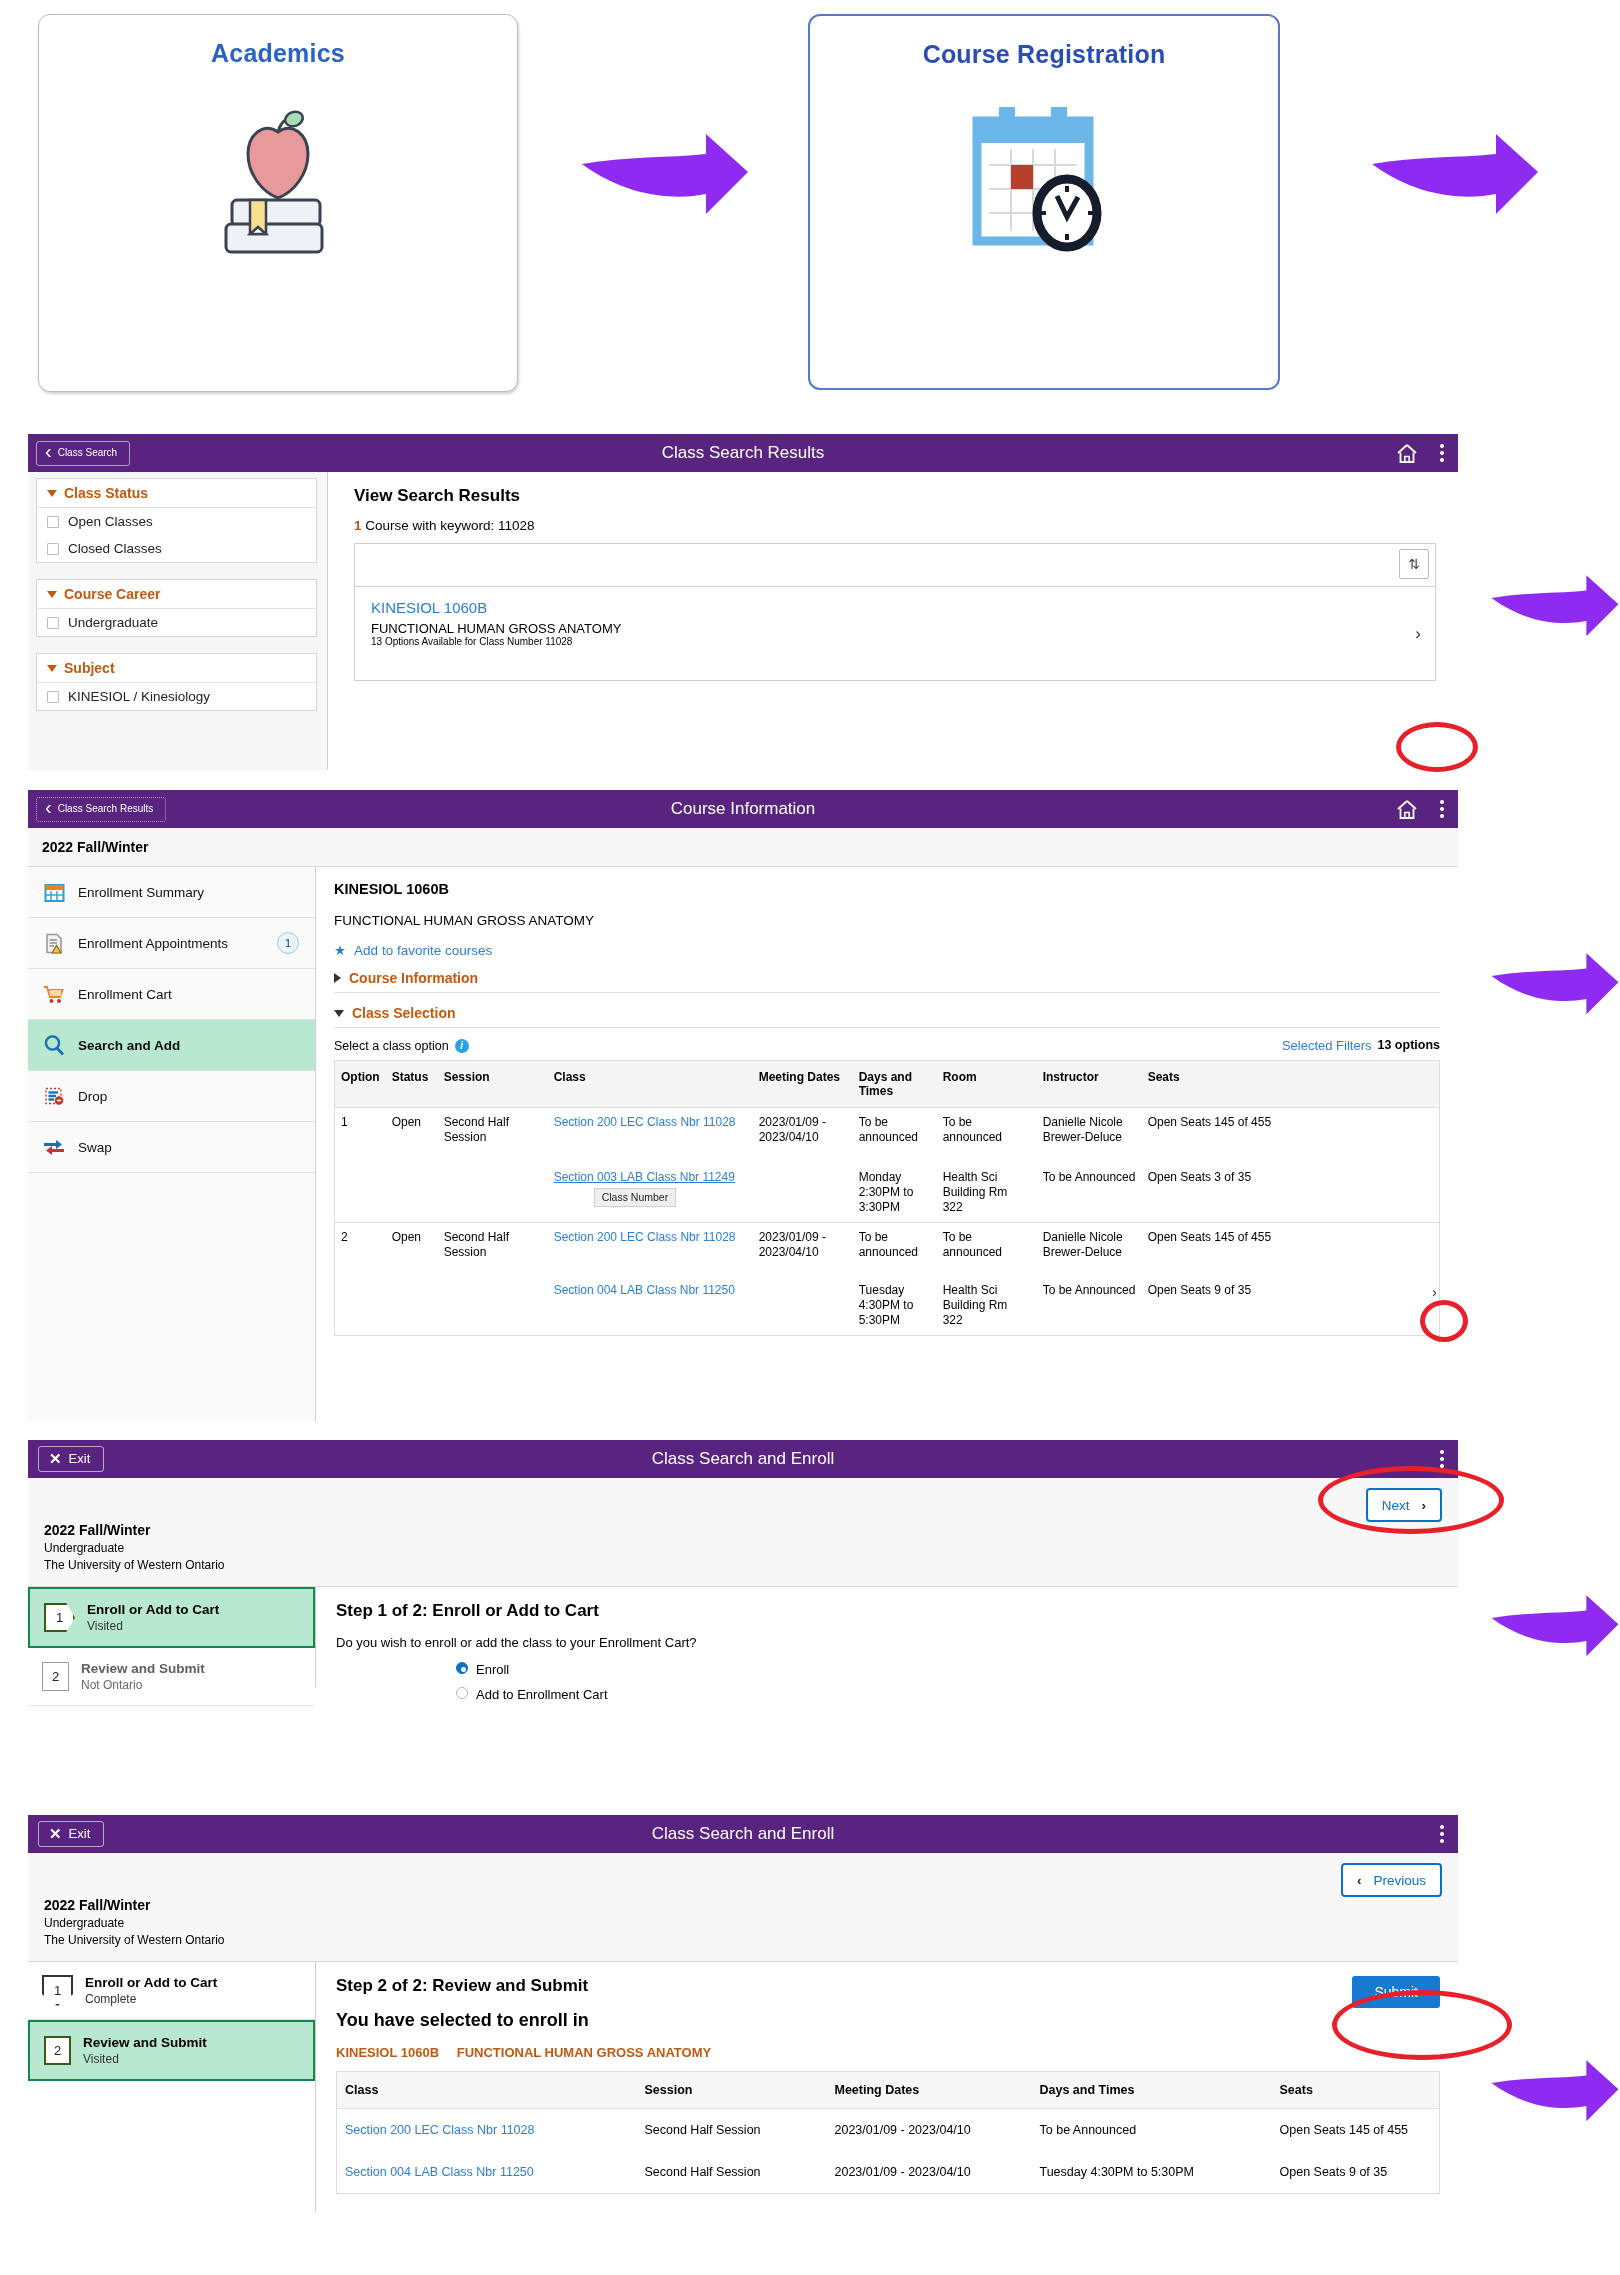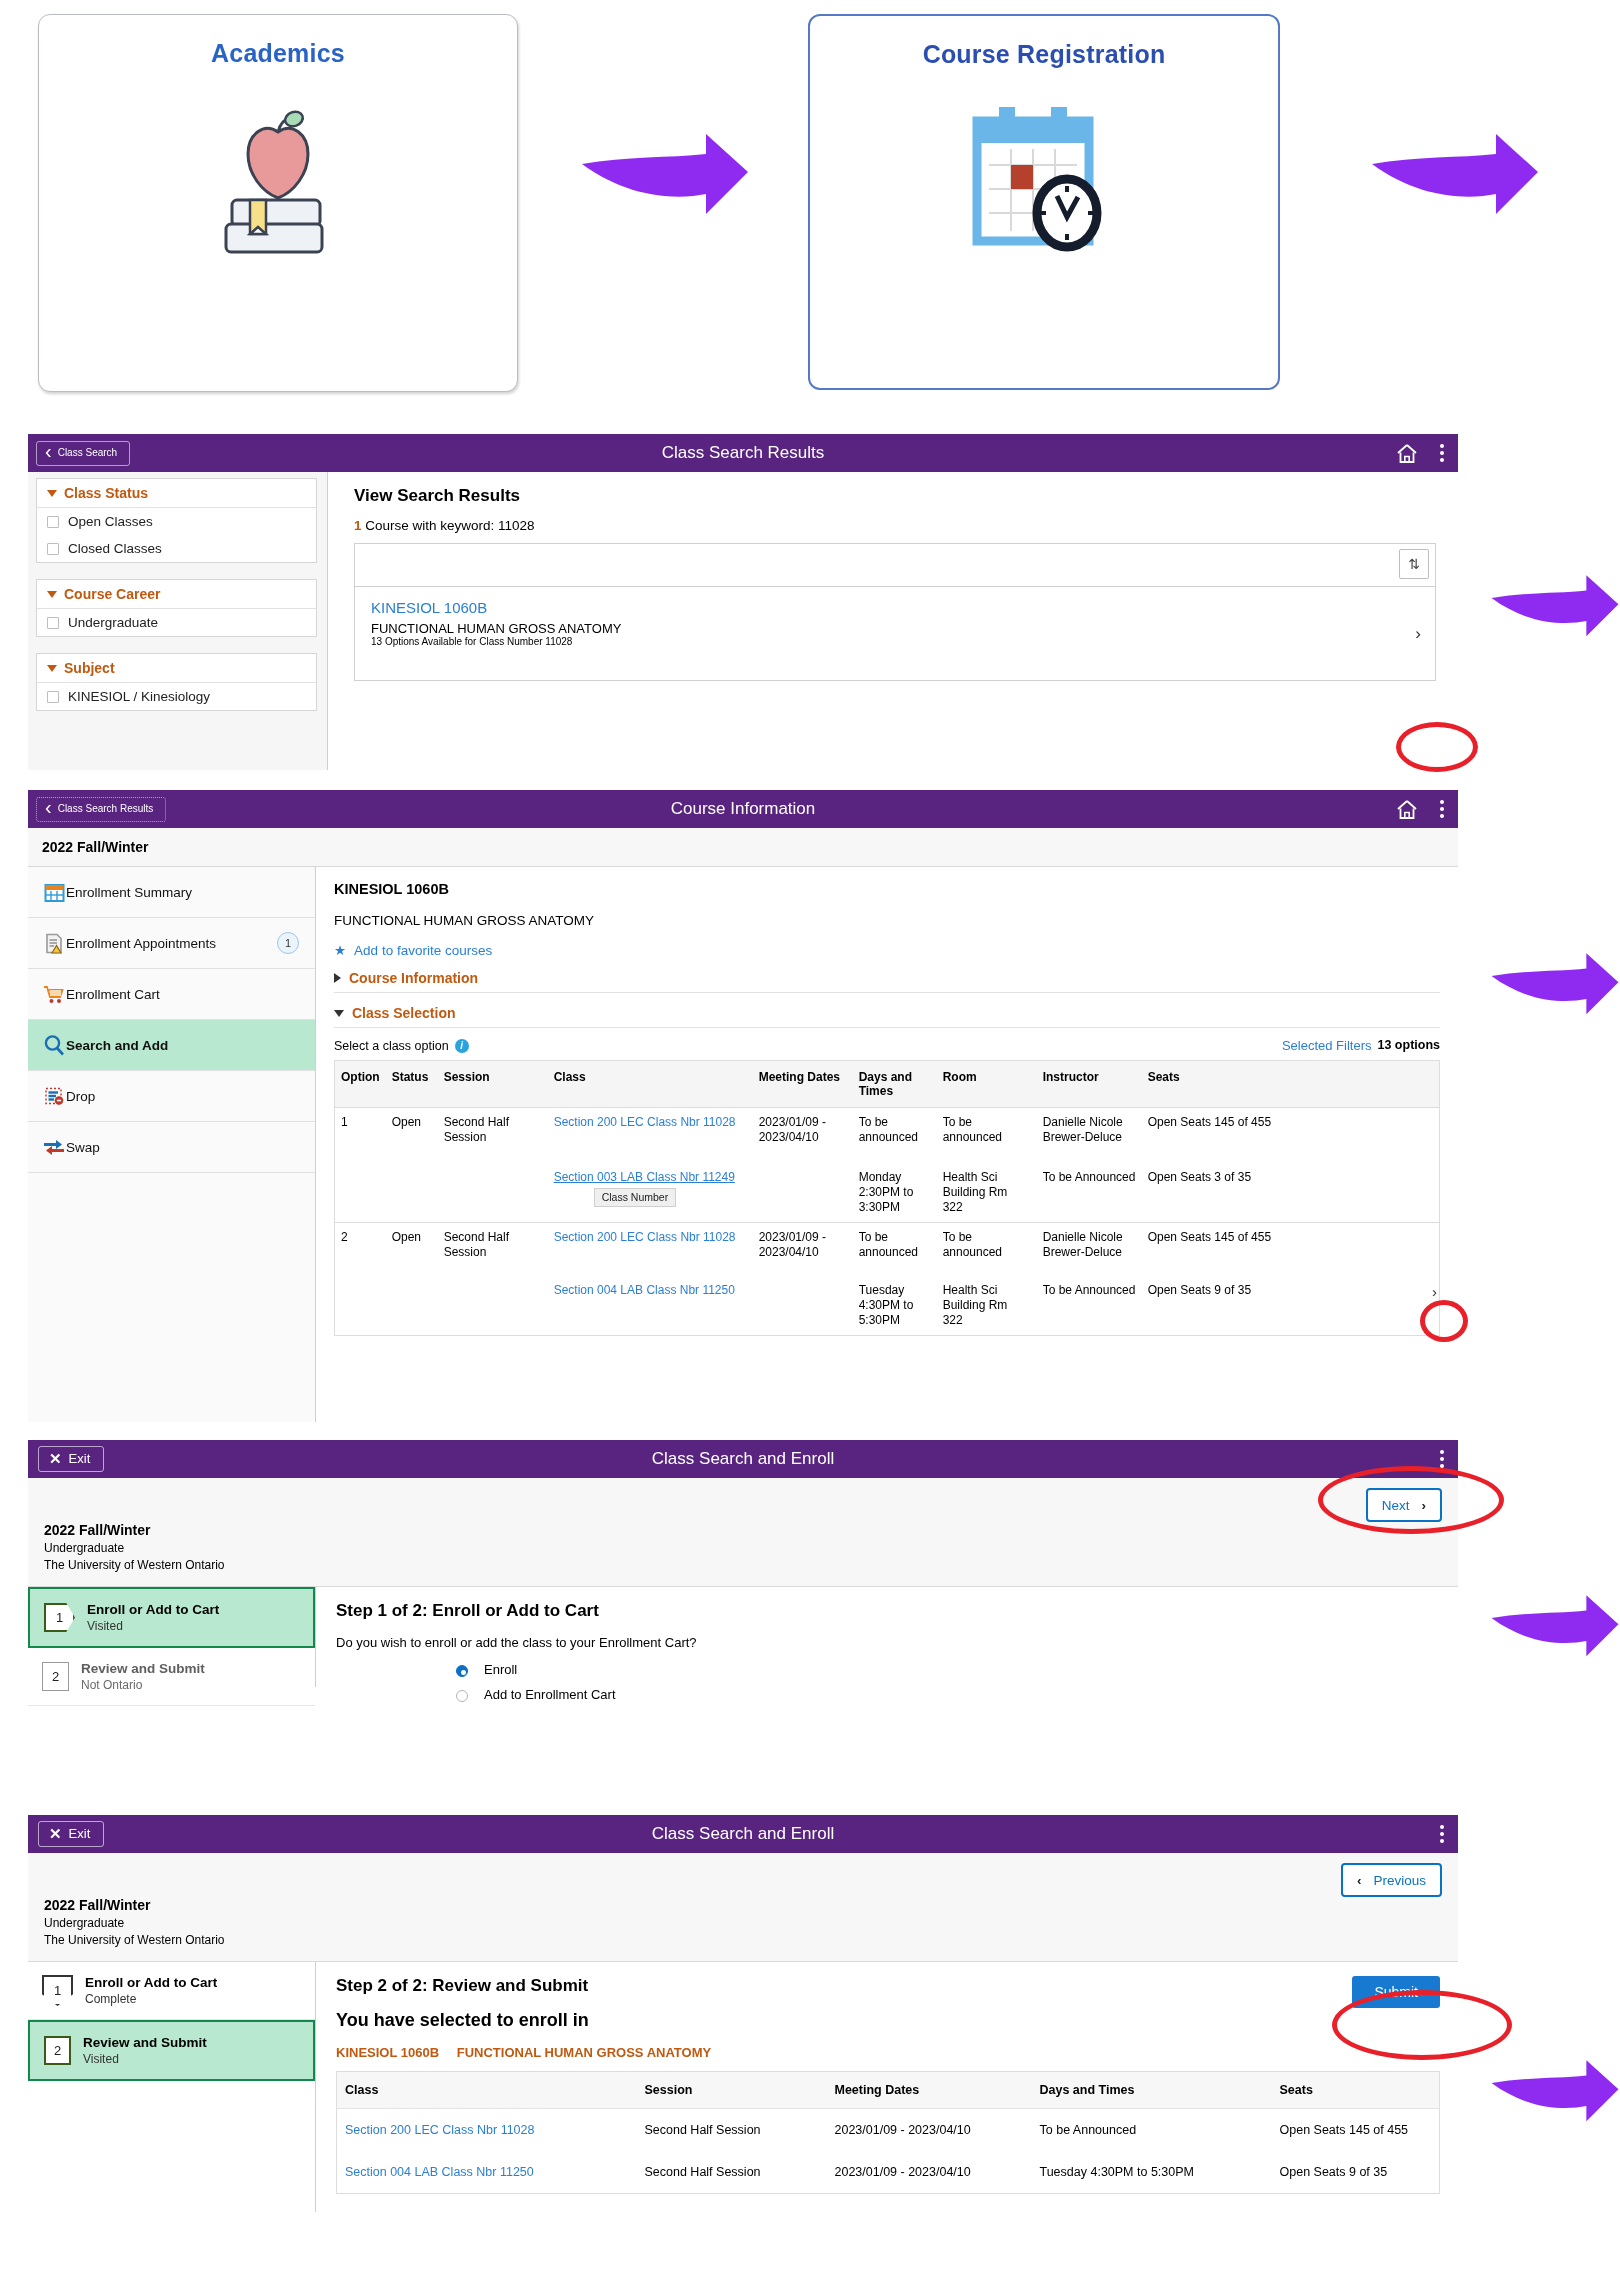--- a/index.html
+++ b/index.html
@@ -84,21 +84,21 @@
   .res-sub { font-size:13px; margin-top:5px; }
   .res-sub2 { font-size:10px; margin-top:0; }
   .row-chev { position:absolute; right:14px; top:50%; transform:translateY(-50%); color:#333; font-size:17px; }
 
   
   #panel-ci { left:28px; top:790px; width:1430px; height:630px; border:none; }
   .term-bar { background:#f7f7f7; border-bottom:1px solid #d9d9d9; padding:11px 14px; font-weight:bold; font-size:14px; }
   #panel-ci .body { display:flex; height:555px; background:#fff; }
   .nav-col { width:288px; border-right:1px solid #cfcfcf; background:#fafafa; }
   .nav-item {
-    display:flex; align-items:center; padding:13px 10px 13px 14px;
+    display:flex; align-items:center; gap:12px; padding:13px 10px 13px 14px;
     border-bottom:1px solid #e0e0e0; font-size:13.5px; color:#111; min-height:46px;
   }
   .nav-item.active { background:#b8e8cf; font-weight:bold; }
   .nav-ic { width:24px; height:24px; flex:0 0 auto; display:flex; align-items:center; justify-content:center; }
   .nav-badge {
     margin-left:auto; margin-right:6px; width:22px; height:22px; border-radius:50%;
     border:1px solid #9ec7e8; background:#eaf4fc; color:#333;
     font-size:11px; display:flex; align-items:center; justify-content:center;
   }
   .ci-main { flex:1; padding:14px 18px 0 18px; position:relative; }
@@ -154,21 +154,21 @@
   .step-num.chev-shape { border:2px solid #3a5a18; background:#fff;
     clip-path:polygon(0 0,72% 0,100% 50%,72% 100%,0 100%); width:31px; }
   .step-num.down-shape { border:2px solid #333; background:#fff;
     clip-path:polygon(0 0,100% 0,100% 62%,50% 100%,0 62%); width:31px; height:31px; }
   .step-num.sq-green { border:2px solid #3a5a18; background:#fff; }
   .step-lbl { font-weight:bold; font-size:13.5px; }
   .step-state { font-size:12px; color:#333; margin-top:2px; }
   .e-main { flex:1; padding:14px 18px 0 20px; position:relative; }
   .e-h2 { font-size:17px; font-weight:bold; margin:0 0 14px; }
   .e-q { font-size:13px; margin-bottom:12px; }
-  .radio-row { display:flex; align-items:flex-end; gap:16px; margin:0 0 10px 120px; font-size:13px; }
+  .radio-row { display:flex; align-items:flex-start; gap:8px; margin:0 0 10px 120px; font-size:13px; }
   .radio { width:12px; height:12px; border-radius:50%; border:1px solid #b5b5b5; background:#fff; flex:0 0 auto; position:relative; }
   .radio.on { border:1px solid #0b6fc4; background:#0b6fc4; }
   .radio.on::after { content:""; position:absolute; left:3.5px; top:3.5px; width:5px; height:5px; border-radius:50%; background:#fff; }
 
   .submitbtn { background:#1779cf; color:#fff; border:none; border-radius:3px;
     padding:8px 22px; font-size:14px; font-family:inherit; }
   .sel-line { font-weight:bold; font-size:18px; margin:0 0 14px; }
   .sel-course { color:#c05a10; font-weight:bold; font-size:13px; margin-bottom:11px; }
   .sel-course span { margin-right:14px; }
   table.sum { width:100%; border-collapse:collapse; font-size:12.5px; border:1px solid #ddd; }

